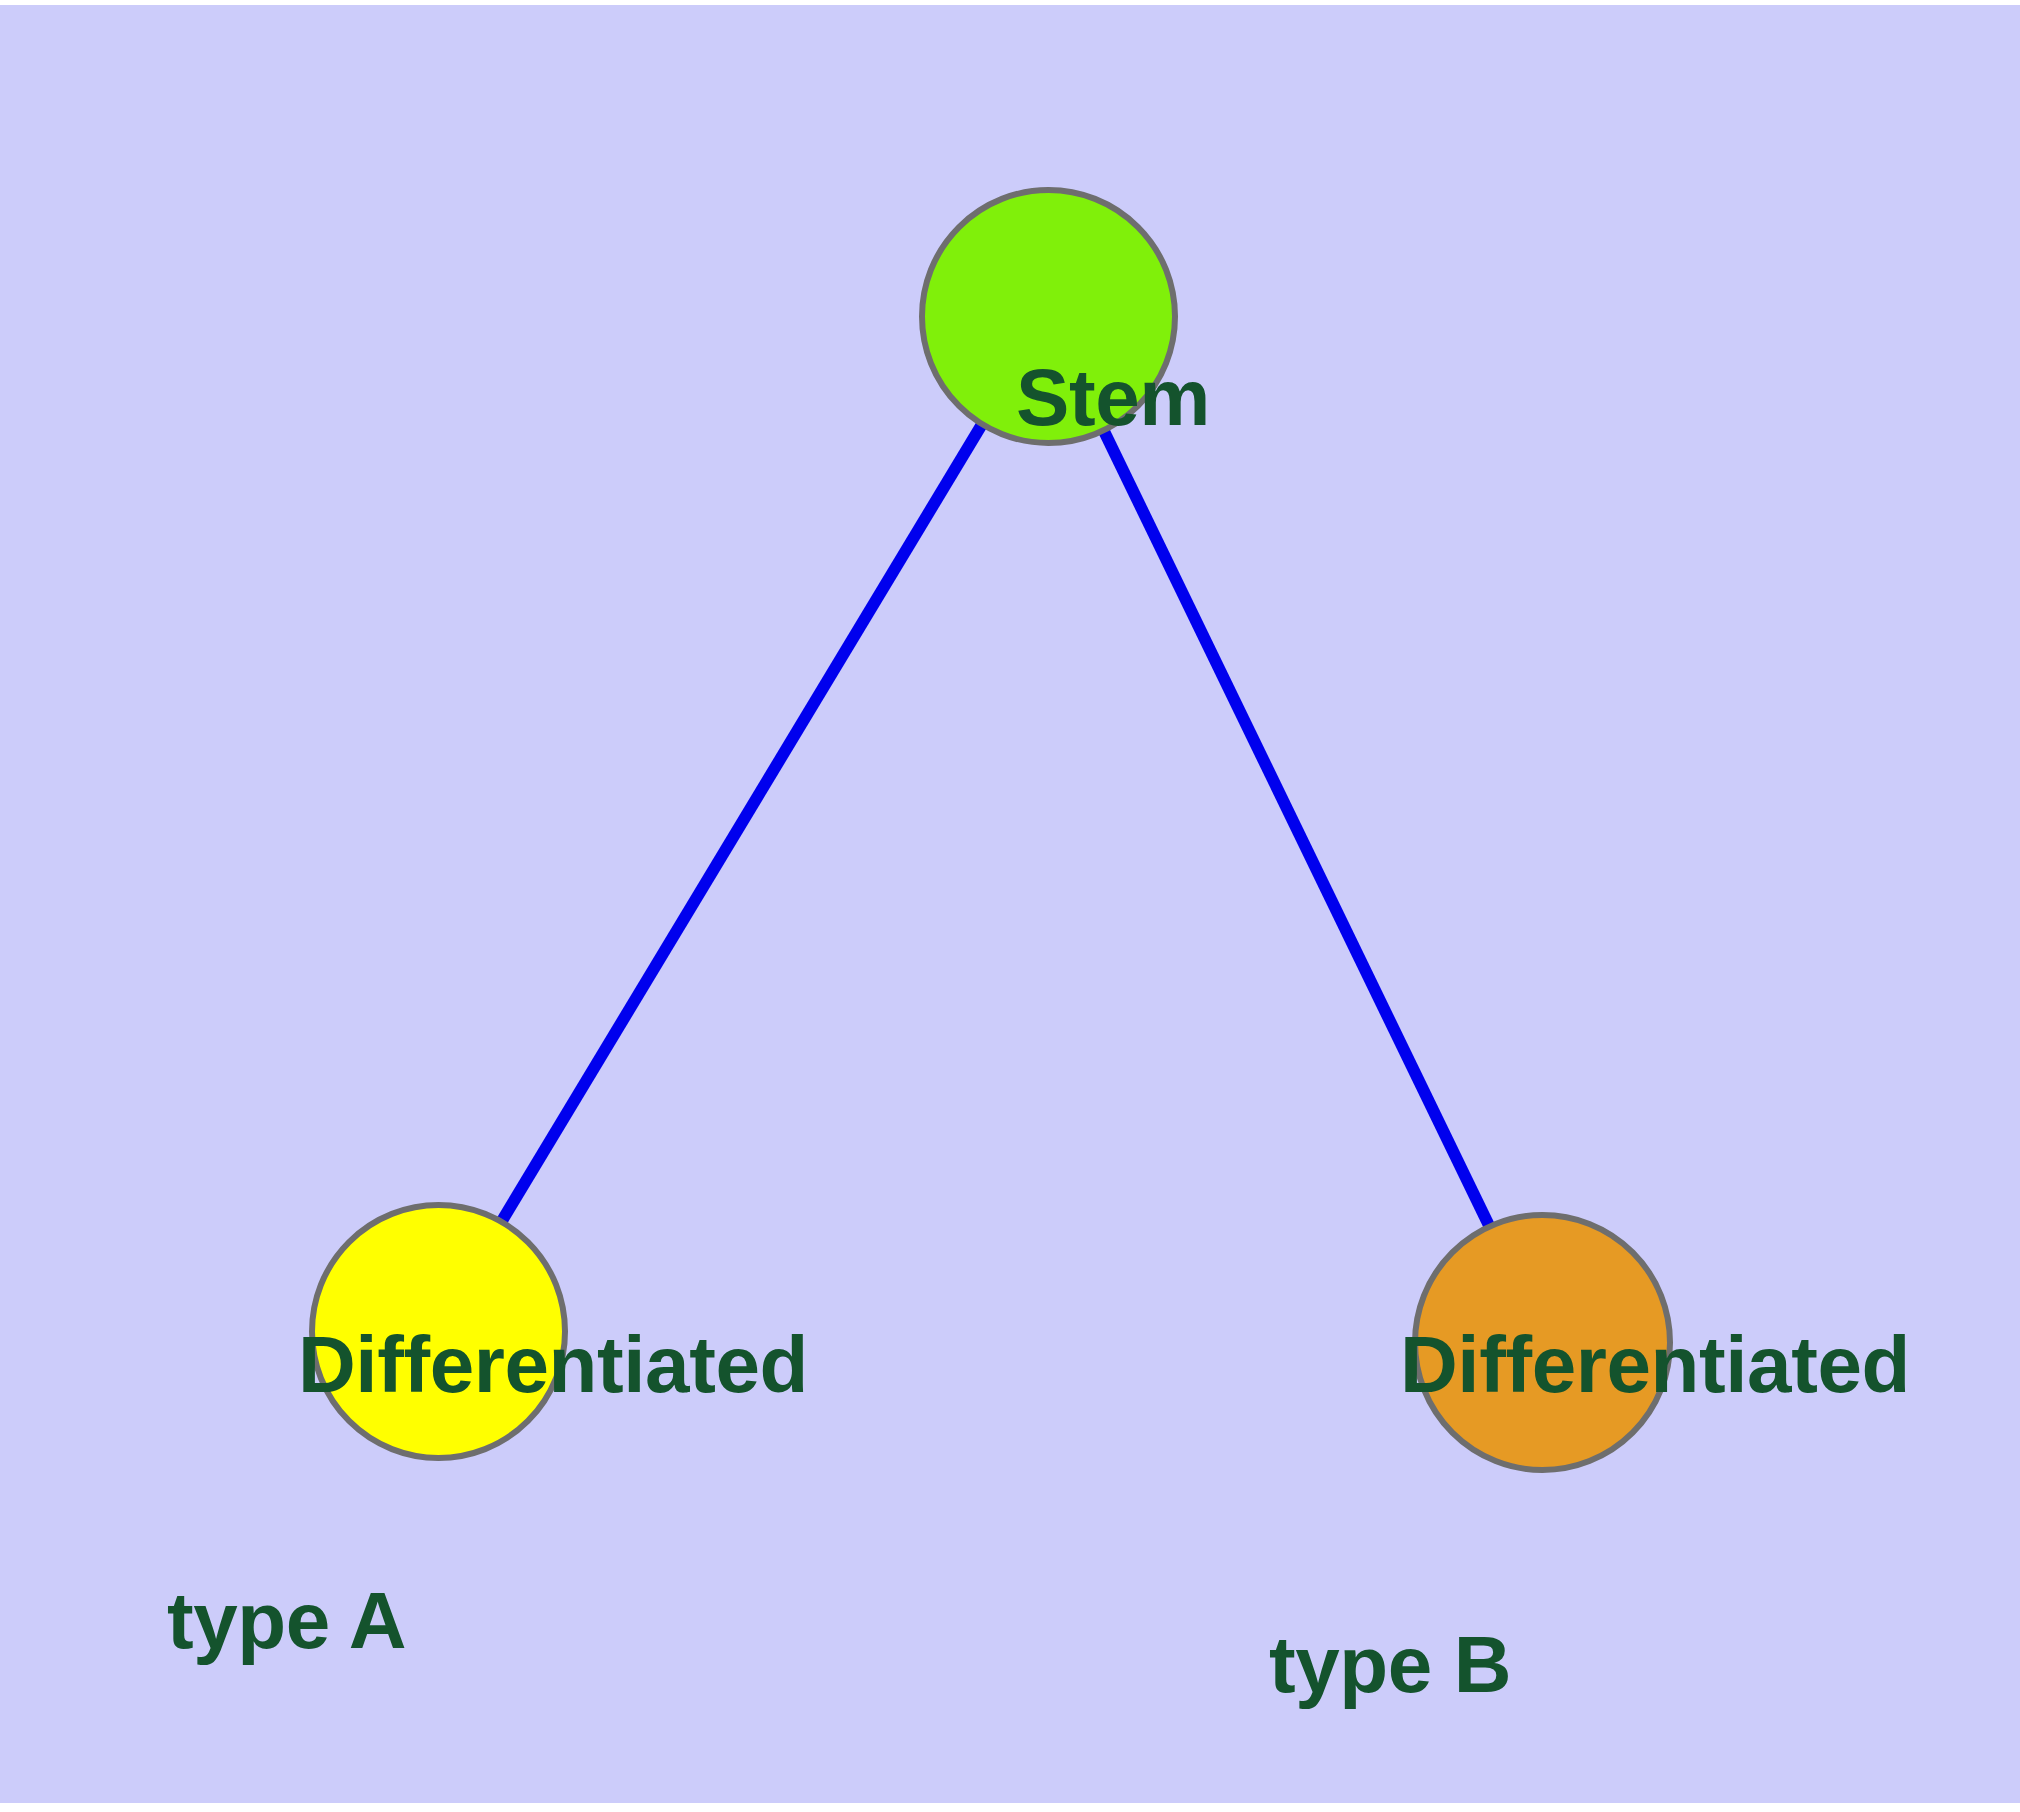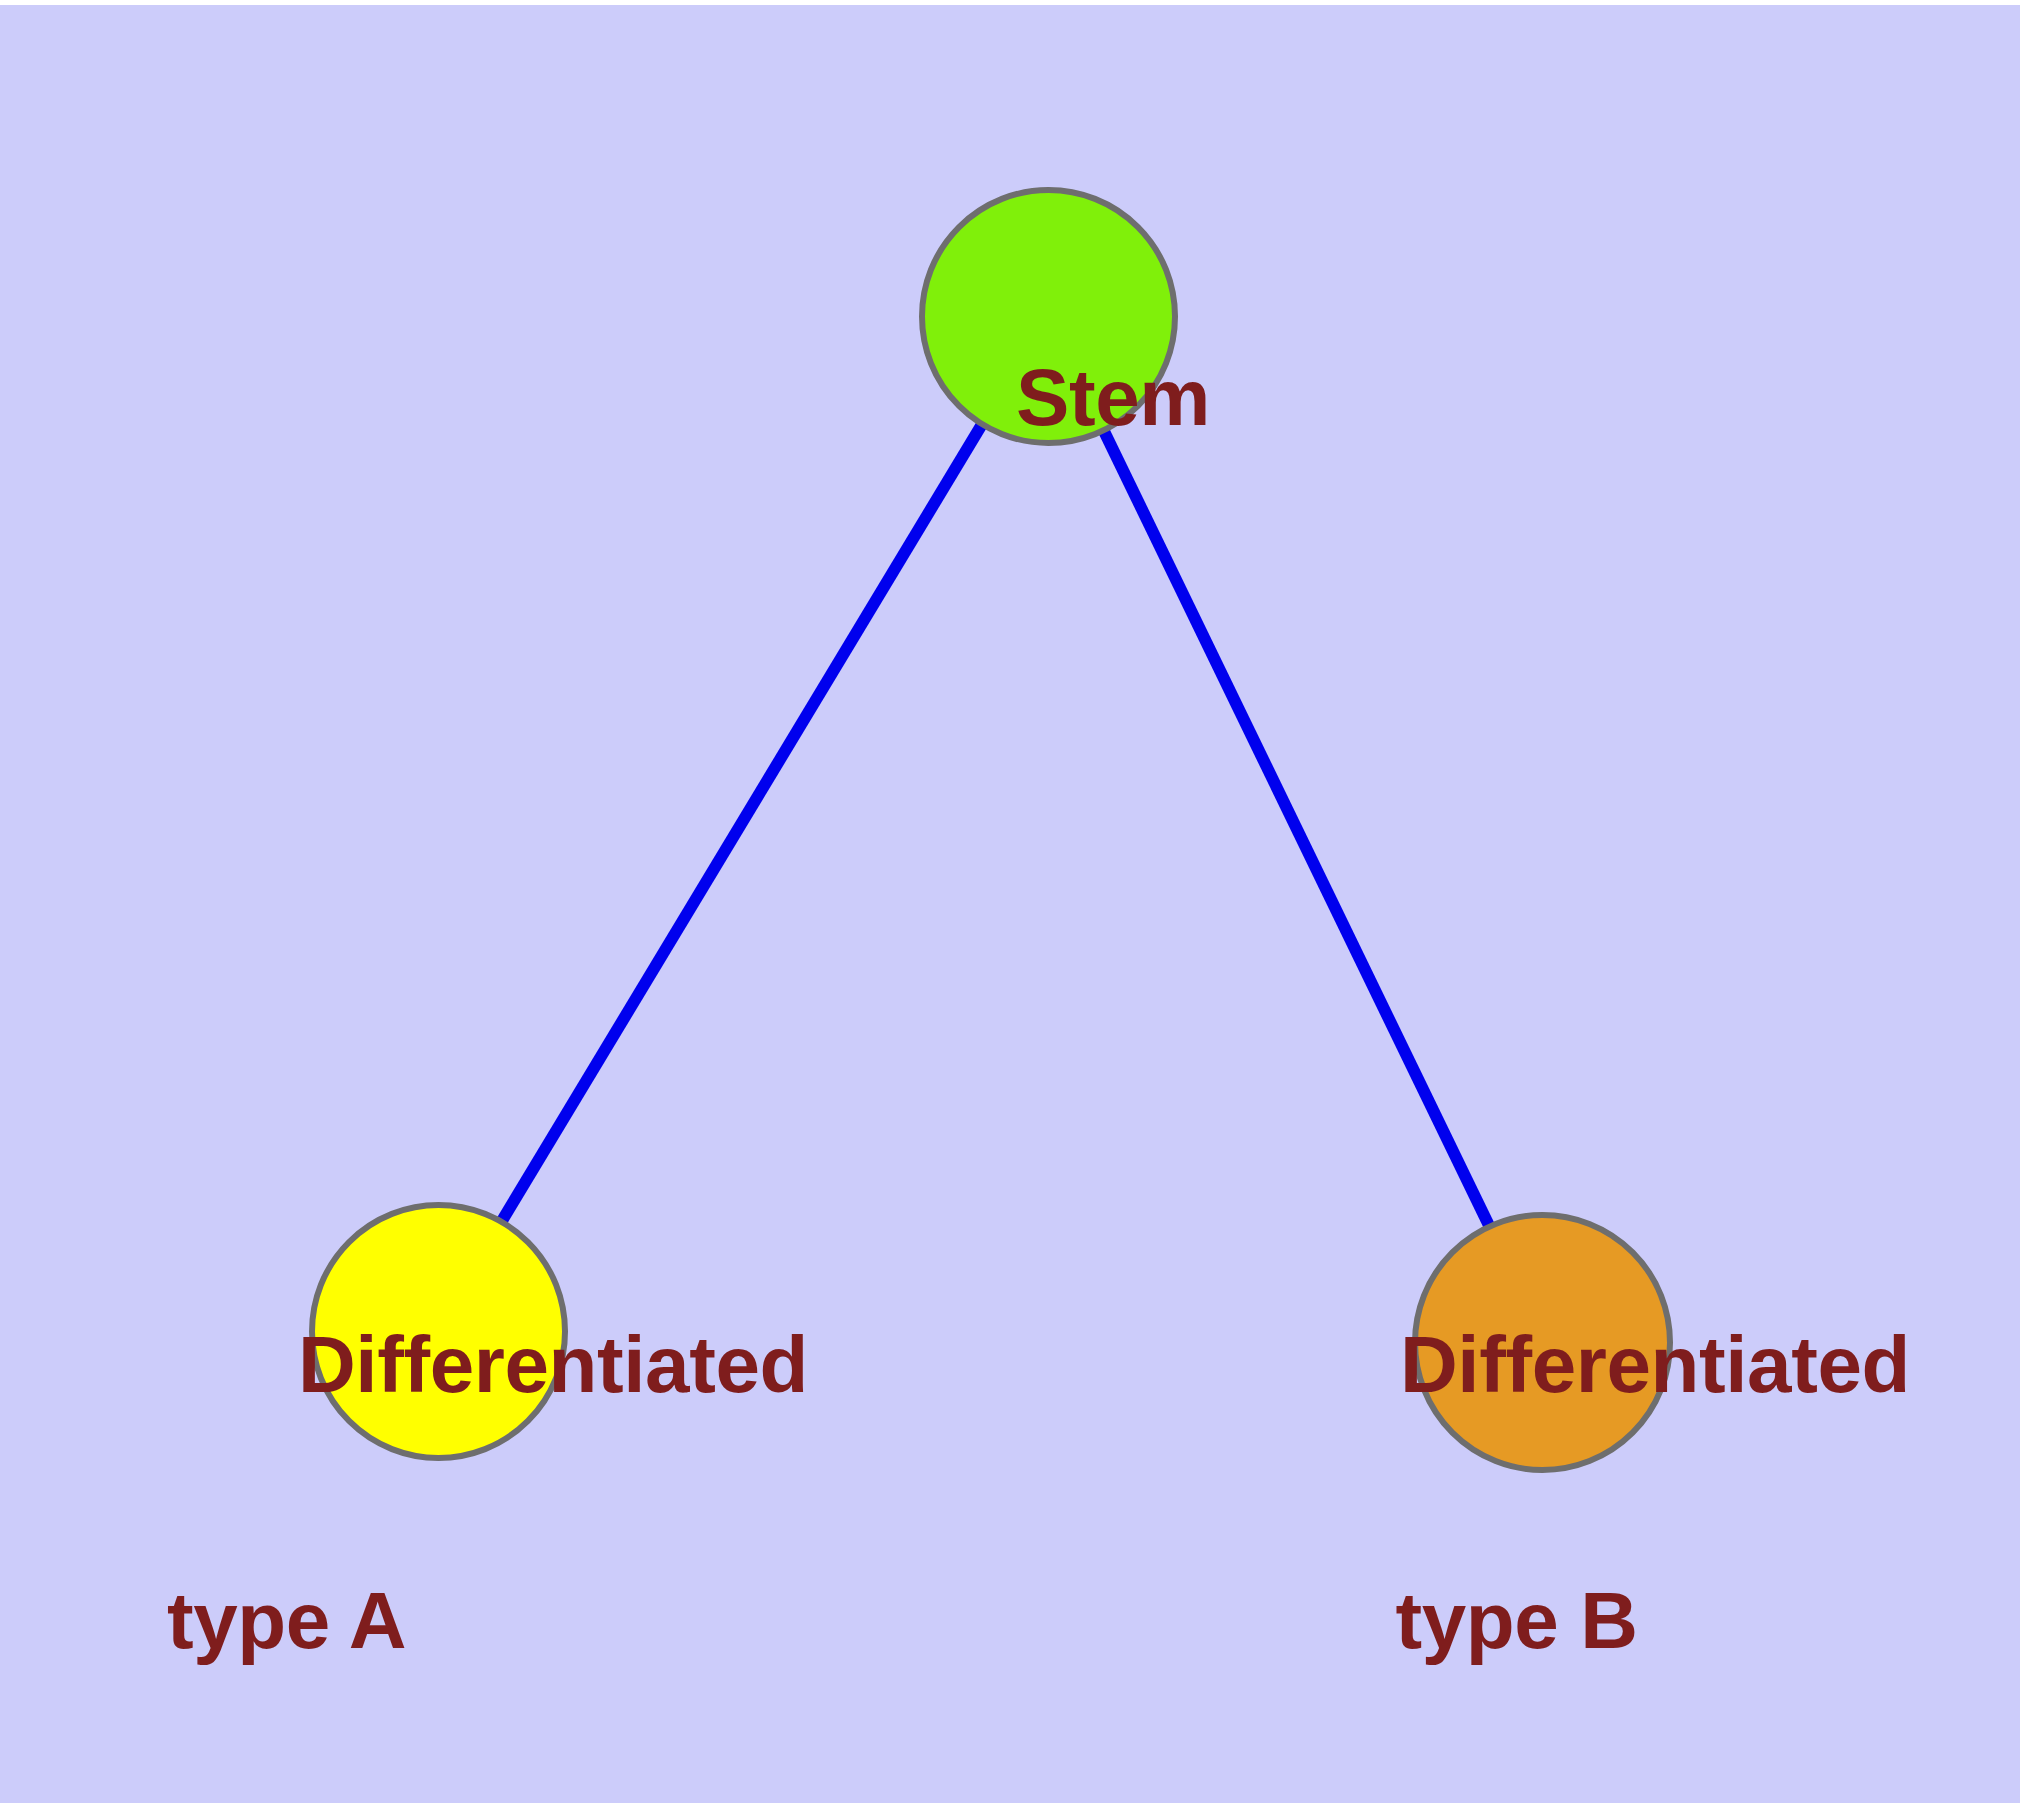--- a/index.html
+++ b/index.html
@@ -41,21 +41,21 @@
   .graph-node {
     position: absolute;
     box-sizing: border-box;
     border-radius: 50%;
     border: 6px solid #6e6e6e;
     display: block;
   }
   .node-label {
     position: absolute;
     text-align: center;
-    color: #7f1d1d;
+    color: #14532d;
     font-weight: bold;
     font-size: 80px;
     line-height: 1.07;
     white-space: pre;
     letter-spacing: -0.4px;
     pointer-events: none;
     font-family: "Liberation Sans", "DejaVu Sans", sans-serif;
   }
   #node-stem {
     left: 919px;
@@ -95,22 +95,23 @@
     background: #e69a24;
   }
   #label-diff-b {
     left: 1269px;
     top: 1231px;
     width: 542px;
     text-align: left;
   }
   #label-diff-b .label-line2 {
     display: block;
-    text-align: center;
+    text-align: left;
     padding-right: 47px;
+    margin-top: 44px;
   }
 </style>
 </head>
 <body>
 
 <div id="graph-canvas">
   <div id="graph-plot">
 
     <svg id="edge-layer" viewBox="0 0 2384 2122" width="2021" height="1798" xmlns="http://www.w3.org/2000/svg">
       <line x1="1236" y1="366" x2="517" y2="1559" stroke="#0000ee" stroke-width="14" stroke-linecap="butt"></line>

